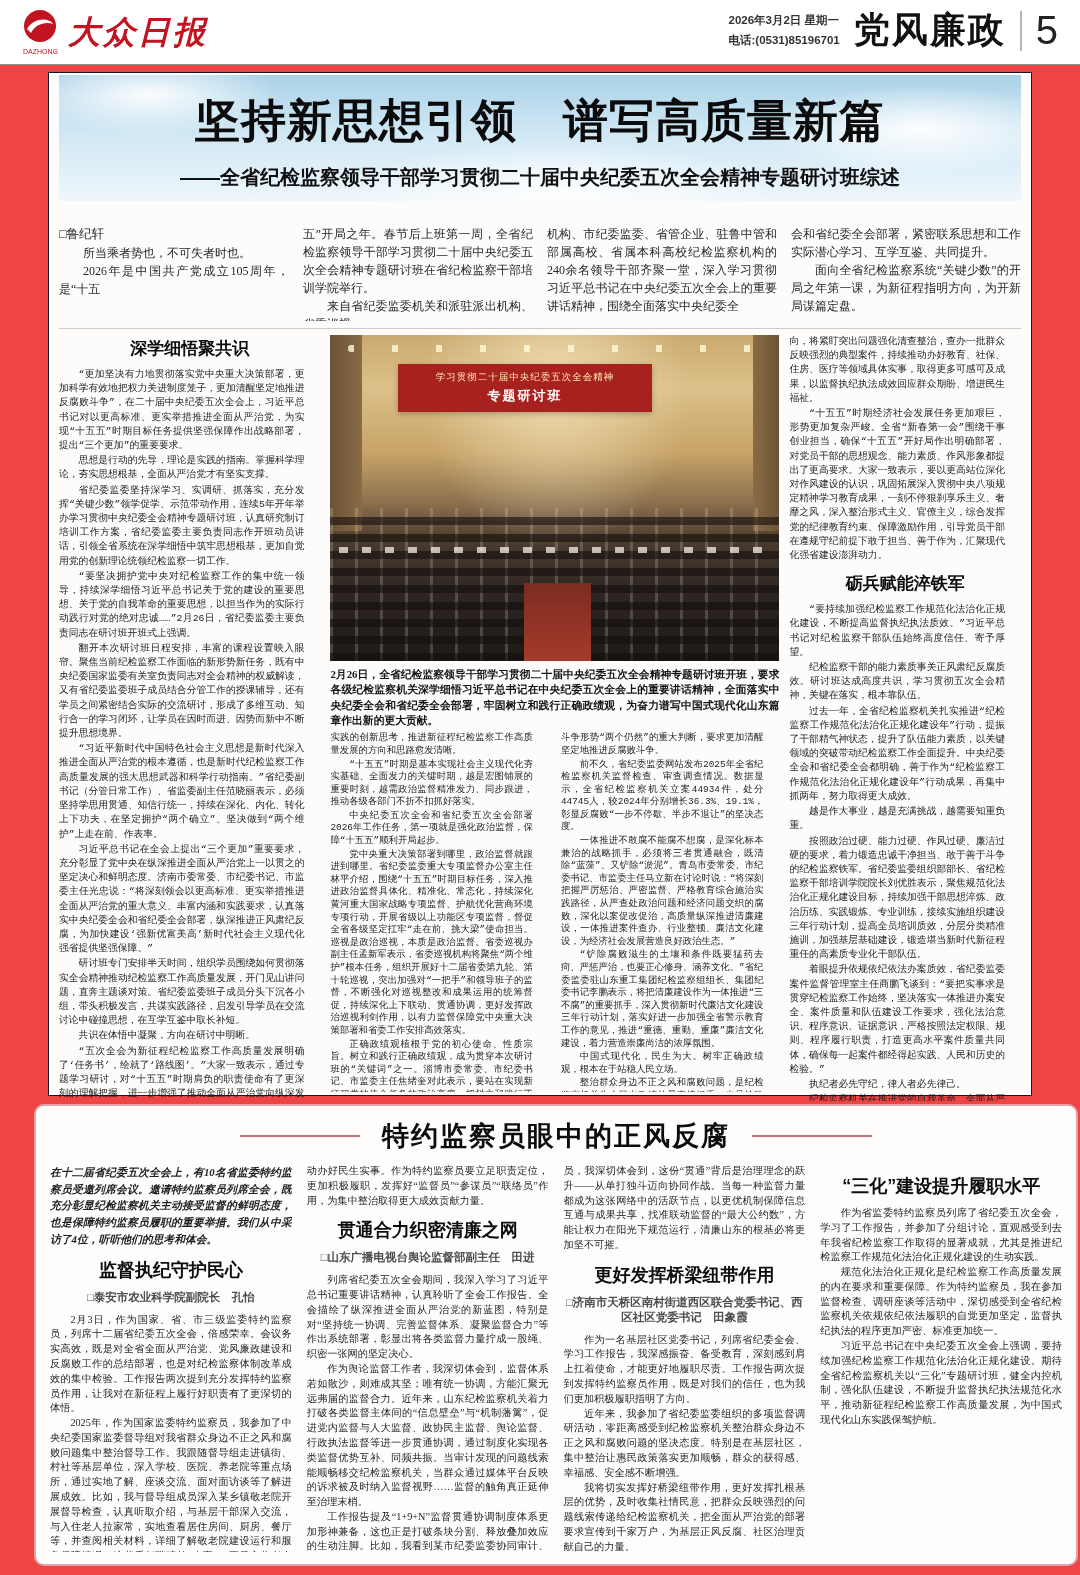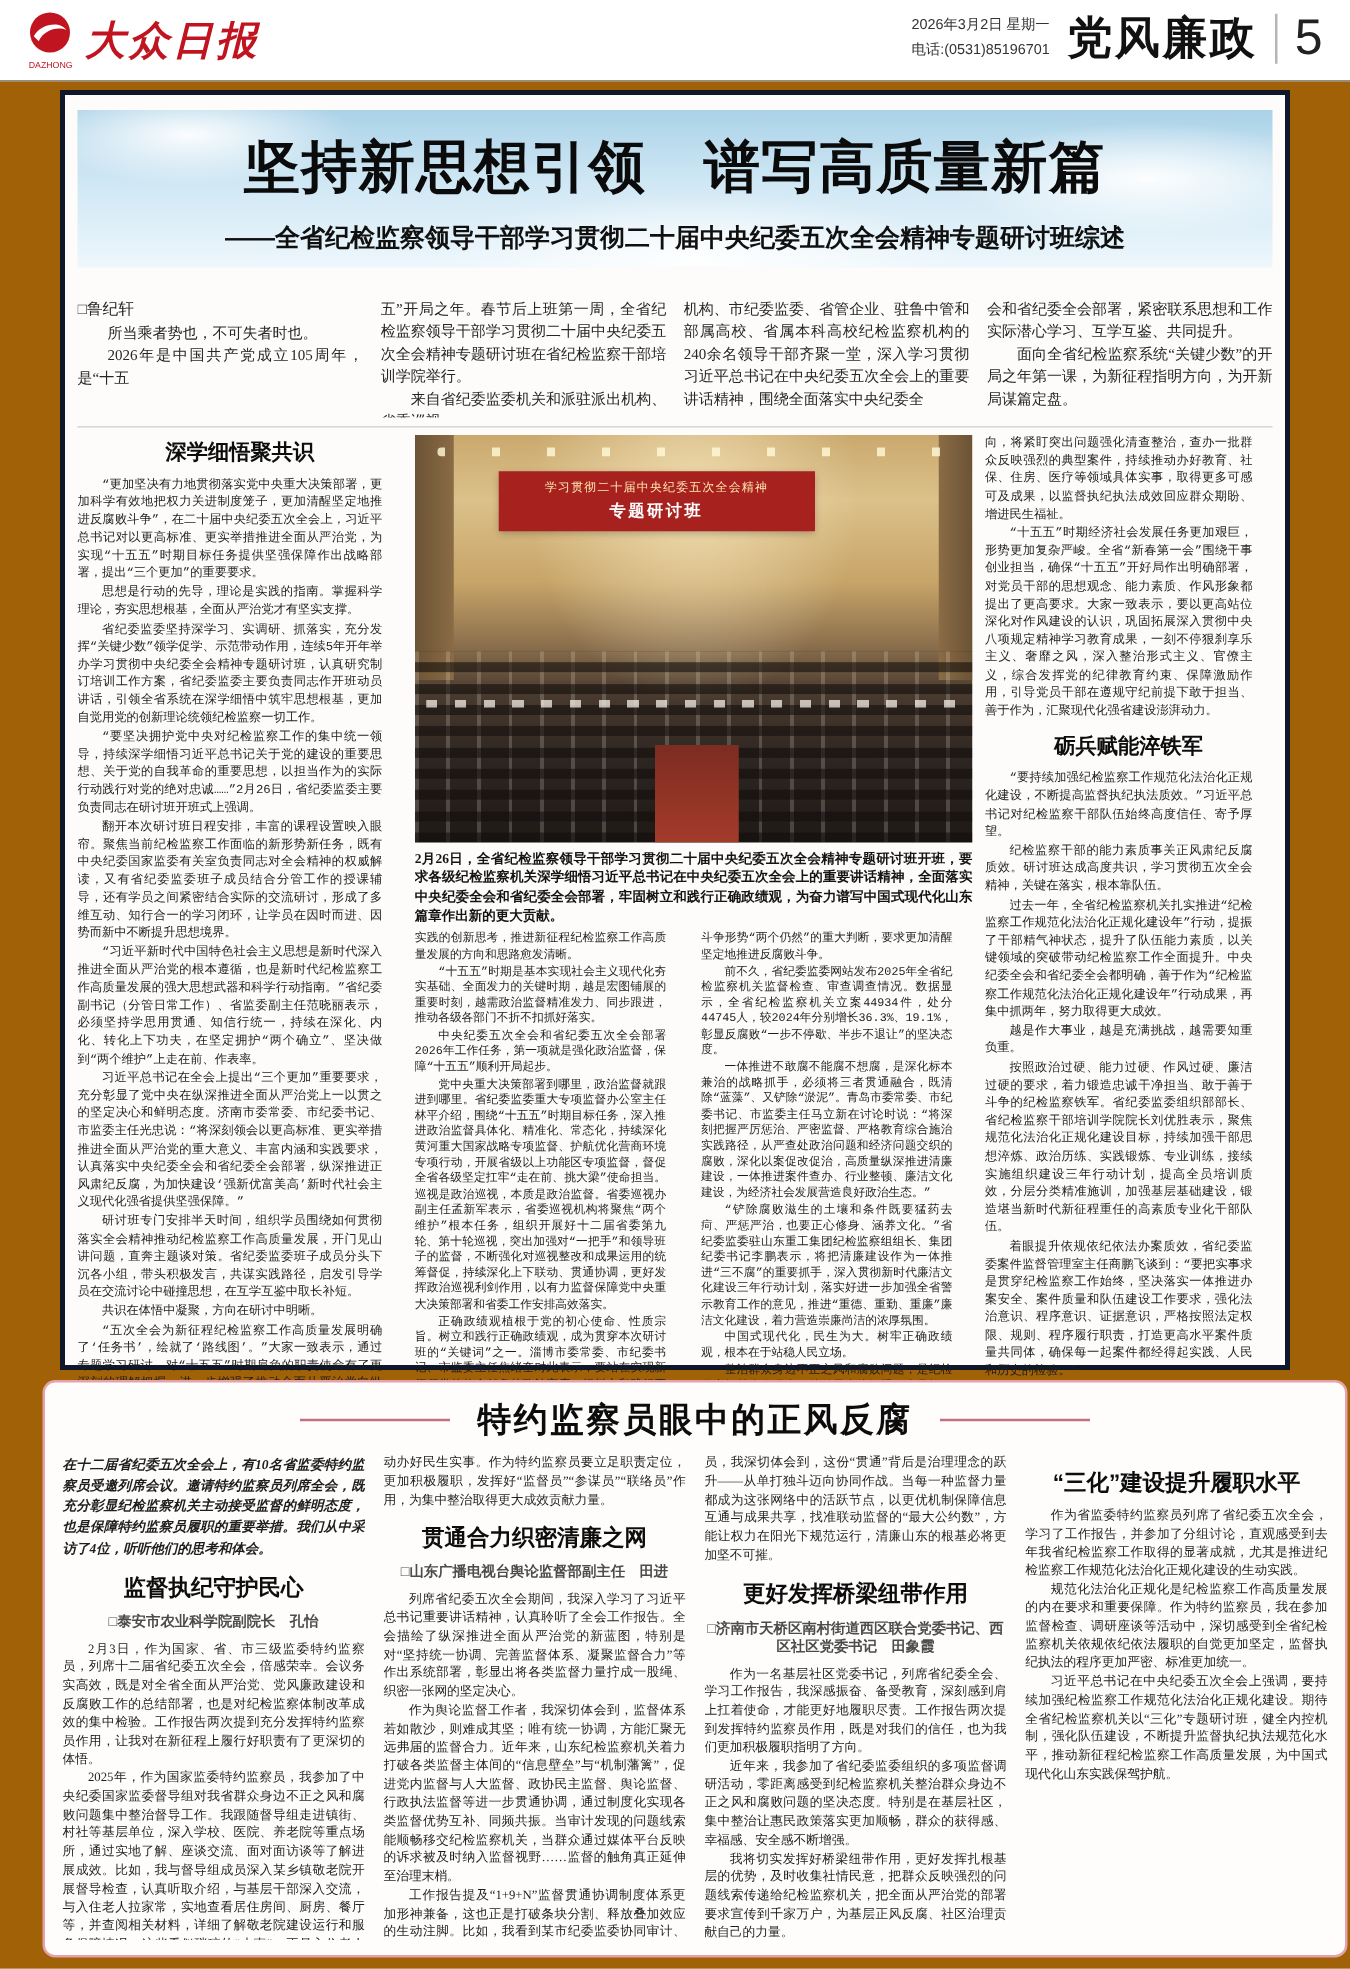--- a/index.html
+++ b/index.html
@@ -1,29 +1,29 @@
 <!DOCTYPE html>
 <html><head>
 <meta charset="utf-8">
 <style>
   html,body{margin:0;padding:0;background:#d8d5d1;}
-  .page{width:1080px;height:1575px;background:#a16207;position:relative;overflow:hidden;
+  .page{width:1080px;height:1575px;background:#ef4444;position:relative;overflow:hidden;
         font-family:"Liberation Serif","DejaVu Serif",serif;color:#1c1c1c;}
   
   .header{position:absolute;top:0;left:0;right:0;height:64px;border-bottom:1px solid #8f8f8f;background:#fff;}
   .masthead{position:absolute;left:20px;top:8px;display:flex;align-items:center;gap:6px;}
   .paper-name{font-size:32px;font-weight:bold;font-style:italic;color:#c01420;letter-spacing:3px;}
   .header-right{position:absolute;right:22px;top:6px;display:flex;align-items:center;gap:14px;}
-  .date-block{text-align:center;font-size:11.5px;line-height:1.7;color:#333;font-family:"Liberation Sans",sans-serif;}
+  .date-block{text-align:left;font-size:11.5px;line-height:1.7;color:#333;font-family:"Liberation Sans",sans-serif;font-weight:bold;}
   .section-name{font-size:36px;font-weight:bold;font-family:"Liberation Sans",sans-serif;color:#111;letter-spacing:2px;}
   .pn-divider{width:2px;height:40px;background:#b5b5b5;}
   .page-num{font-size:40px;font-family:"Liberation Sans",sans-serif;color:#222;}
   
-  .frame{position:absolute;top:72px;left:48px;width:984px;height:1024px;border:4px solid #0f172a;
-         box-sizing:border-box;padding:12px 10px;background:#fdfcfa;}
+  .frame{position:absolute;top:72px;left:48px;width:984px;height:1024px;border:1px solid #0f172a;
+         box-sizing:border-box;padding:2px 10px;background:#fdfcfa;}
   .banner{height:126px;position:relative;overflow:hidden;text-align:center;
           background:linear-gradient(180deg,#aaD2e8 0%,#cfe7f4 45%,#eef7fc 100%);}
   .cloud{position:absolute;background:radial-gradient(closest-side,rgba(255,255,255,.95),rgba(255,255,255,0));border-radius:50%;}
   .c1{width:260px;height:80px;left:-40px;top:-20px;}
   .c2{width:320px;height:90px;right:-60px;top:10px;}
   .c3{width:420px;height:110px;left:30%;bottom:-50px;}
   .headline{position:relative;margin-top:16px;font-family:"Liberation Sans","DejaVu Sans",sans-serif;
             font-weight:bold;font-size:45px;color:#0b0b0b;letter-spacing:1px;}
   .subhead{position:relative;margin-top:13px;font-family:"Liberation Sans",sans-serif;font-weight:bold;
            font-size:20px;color:#101010;}

